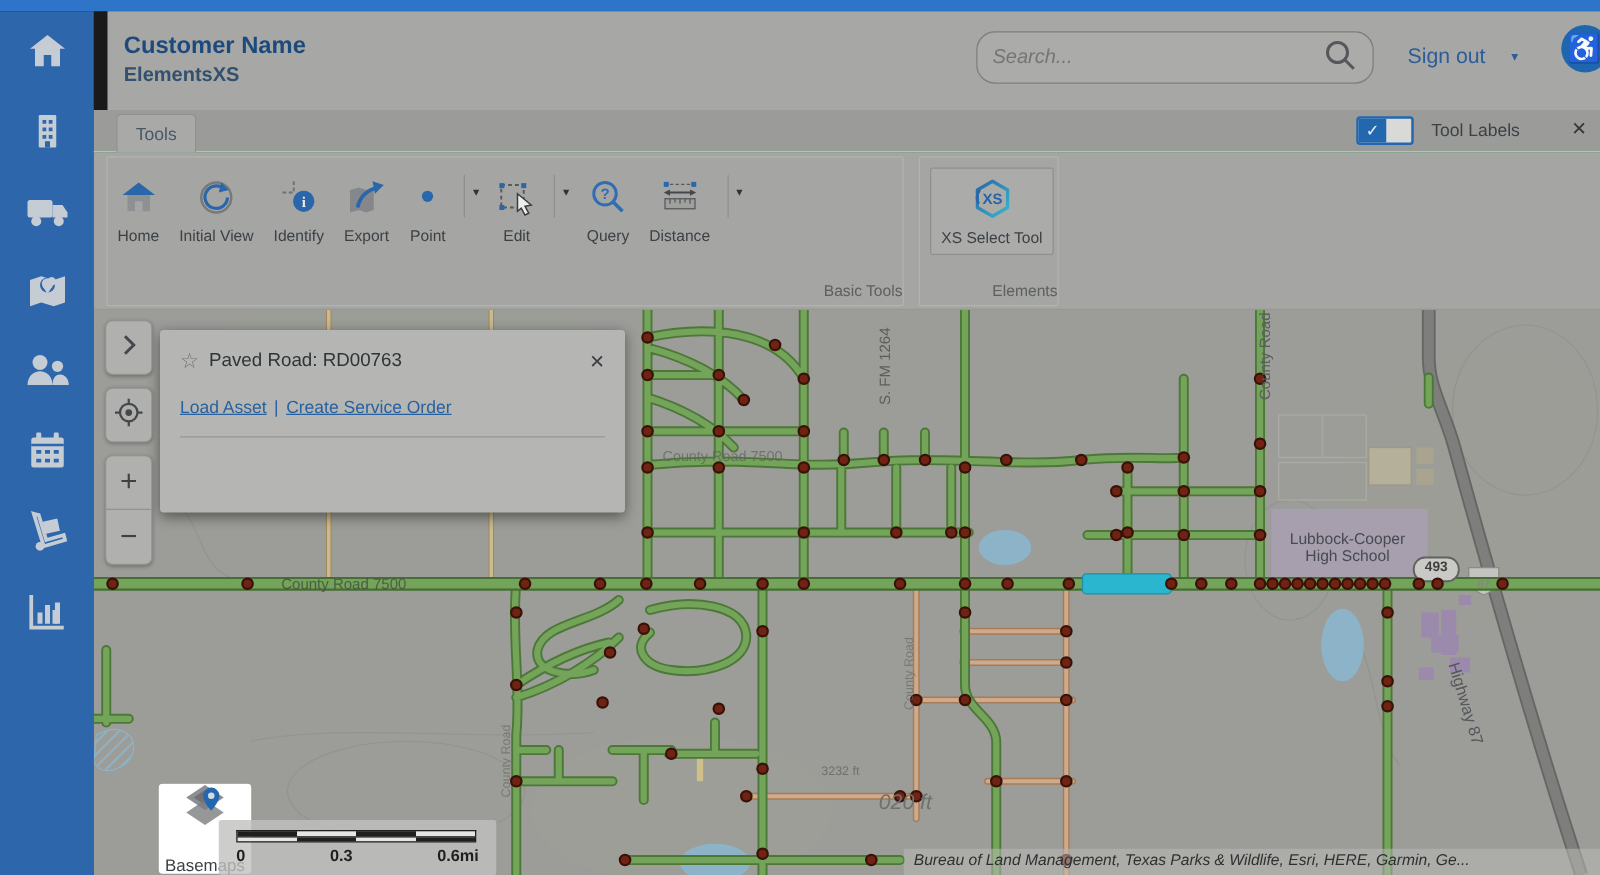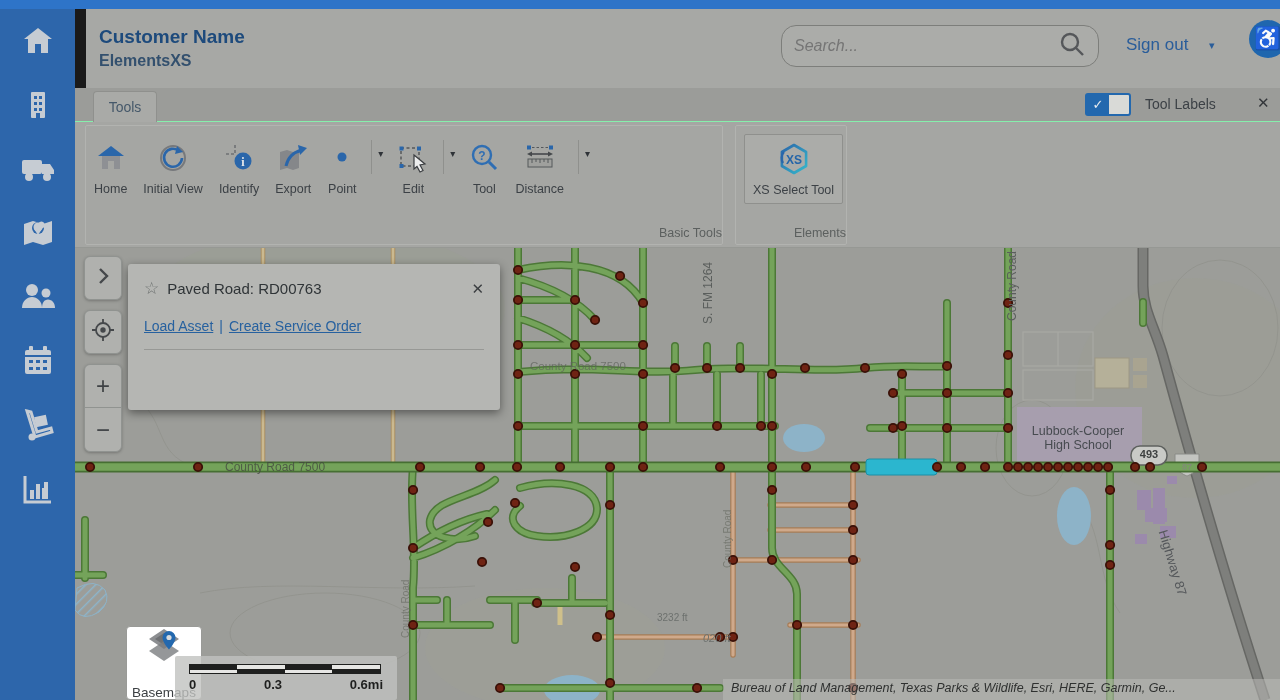--- a/index.html
+++ b/index.html
@@ -266,21 +266,21 @@
       <div class="vsep"></div>
       <div class="caret">▾</div>
       <div class="tool">
         <span class="ic">
             <svg width="30" height="30" viewBox="0 0 30 30" fill="none">
               <circle cx="13" cy="12" r="9" stroke="#2f6eb3" stroke-width="2.4"></circle>
               <line x1="20" y1="19" x2="27" y2="26" stroke="#2f6eb3" stroke-width="3"></line>
               <text x="13" y="16.5" font-size="12" font-weight="bold" fill="#2f6eb3" text-anchor="middle">?</text>
             </svg>
           </span>
-        <span class="lbl">Tool</span>
+        <span class="lbl">Query</span>
       </div>
       <div class="tool">
         <span class="ic">
             <svg width="32" height="30" viewBox="0 0 32 30" fill="none">
               <rect x="3" y="2.5" width="4" height="4" fill="#2a66aa"></rect>
               <rect x="25" y="2.5" width="4" height="4" fill="#2a66aa"></rect>
               <line x1="8" y1="4.5" x2="24" y2="4.5" stroke="#55585b" stroke-dasharray="2.5 2"></line>
               <line x1="6" y1="11" x2="26" y2="11" stroke="#45484b" stroke-width="1.6"></line>
               <polygon points="3,11 8,8.5 8,13.5" fill="#45484b"></polygon>
               <polygon points="29,11 24,8.5 24,13.5" fill="#45484b"></polygon>
@@ -427,21 +427,21 @@
       <div>High School</div>
   </div>
   <div class="maplabel" style="left:1056px; top:200px; width:36px; text-align:center; font-size:11px; font-weight:bold; color:#3e4140;">493</div>
   <div class="maplabel" style="left:1104px; top:214px; width:16px; text-align:center; font-size:9px; color:#84857f;">87</div>
   <div class="maplabel" style="left:150px; top:212px; font-size:12px; color:#42463f; opacity:.75;">County Road 7500</div>
   <div class="maplabel" style="left:455px; top:112px; font-size:11.5px; color:#5e625c; opacity:.7;">County Road 7500</div>
   <div class="maplabel" style="left:1095px; top:280px; transform:rotate(73deg); transform-origin:left top; font-size:13px; color:#55585b;">Highway 87</div>
   <div class="maplabel" style="left:325px; top:390px; transform:rotate(-90deg); transform-origin:left top; font-size:10px; color:#65695f; opacity:.65;">County Road</div>
   <div class="maplabel" style="left:647px; top:320px; transform:rotate(-90deg); transform-origin:left top; font-size:10px; color:#65695f; opacity:.65;">County Road</div>
   <div class="maplabel" style="left:582px; top:364px; font-size:10px; color:#6d716e;">3232 ft</div>
-  <div class="maplabel" style="left:628px; top:384px; font-style:italic; font-size:11px; color:#6d716e;">020 ft</div>
+  <div class="maplabel" style="left:628px; top:384px; font-style:italic; font-size:17px; color:#6d716e;">020 ft</div>
 
   <div class="abs" id="popup">
     <div id="popup-title-row">
       <span id="popup-star">☆</span>
       <span id="popup-title">Paved Road: RD00763</span>
       <span id="popup-close">✕</span>
     </div>
     <div id="popup-row1">
       <span class="plink">Load Asset</span><span class="psep-blue">|</span><span class="plink">Create Service Order</span>
     </div>

